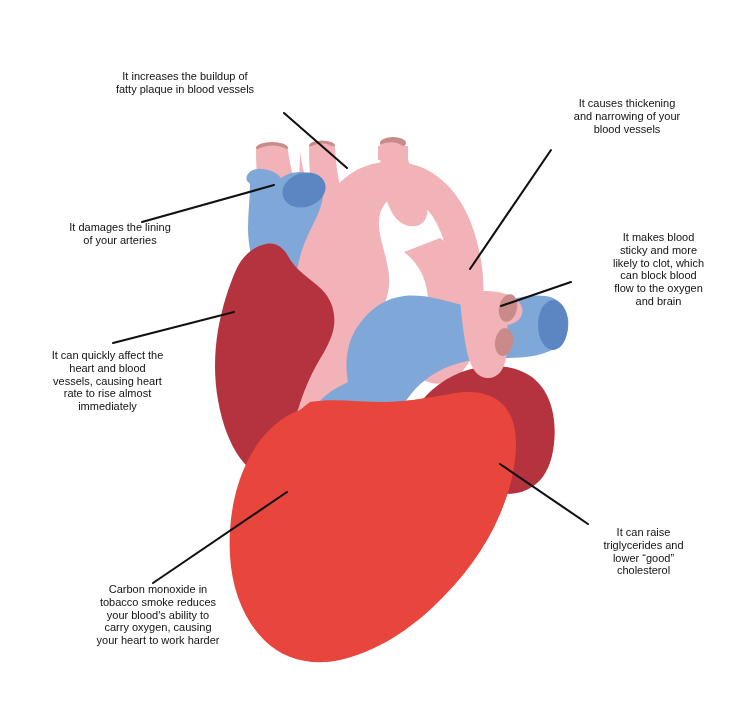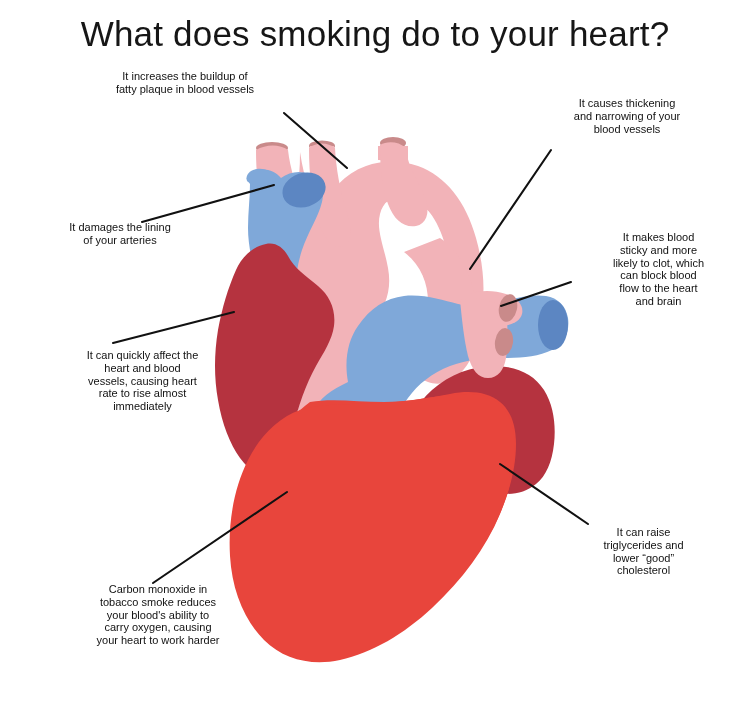--- a/index.html
+++ b/index.html
@@ -40,32 +40,31 @@
     position: absolute;
     font-size: 11px;
     line-height: 1.16;
     color: #111111;
     white-space: pre-line;
   }
   .ann-center { text-align: center; }
 
   #ann-plaque      { left: 45px;  top: 70px;  width: 280px; text-align: center; }
   #ann-lining      { left: 20px;  top: 221px; width: 200px; }
-  #ann-quick       { left: 0px;   top: 349px; width: 215px; text-align: center; padding-left: 35px; }
+  #ann-quick       { left: 0px;   top: 349px; width: 215px; text-align: center; }
   #ann-carbon      { left: 24px;  top: 583px; width: 268px; text-align: center; }
   #ann-thickening  { left: 527px; top: 97px;  width: 200px; text-align: center; }
   #ann-sticky      { left: 577px; top: 231px; width: 163px; text-align: center; }
   #ann-triglyc     { left: 551px; top: 526px; width: 185px; text-align: center; }
 </style>
 </head>
 <body>
 
 <div id="page">
 
-  <div id="page-title">What does smoking do to your heart?</div>
 
   <svg id="heart-figure" width="750" height="705" viewBox="0 0 750 705" aria-hidden="true">
 
     <g>
 
       <ellipse cx="272" cy="148" rx="16" ry="6" fill="#C98A8A"></ellipse>
       <ellipse cx="322" cy="146" rx="13" ry="5.5" fill="#C98A8A"></ellipse>
       <ellipse cx="393" cy="143" rx="13" ry="6" fill="#C98A8A"></ellipse>
 
       <path fill="#F2B3B8" d="M 300 152
@@ -283,21 +282,21 @@
   <div class="annotation ann-center" id="ann-carbon">Carbon monoxide in
 tobacco smoke reduces
 your blood's ability to
 carry oxygen, causing
 your heart to work harder</div>
 
   <div class="annotation ann-center" id="ann-sticky">It makes blood
 sticky and more
 likely to clot, which
 can block blood
-flow to the heart
+flow to the oxygen
 and brain</div>
 
   <div class="annotation ann-center" id="ann-triglyc">It can raise
 triglycerides and
 lower “good”
 cholesterol</div>
 
 </div>
 
 </body></html>

